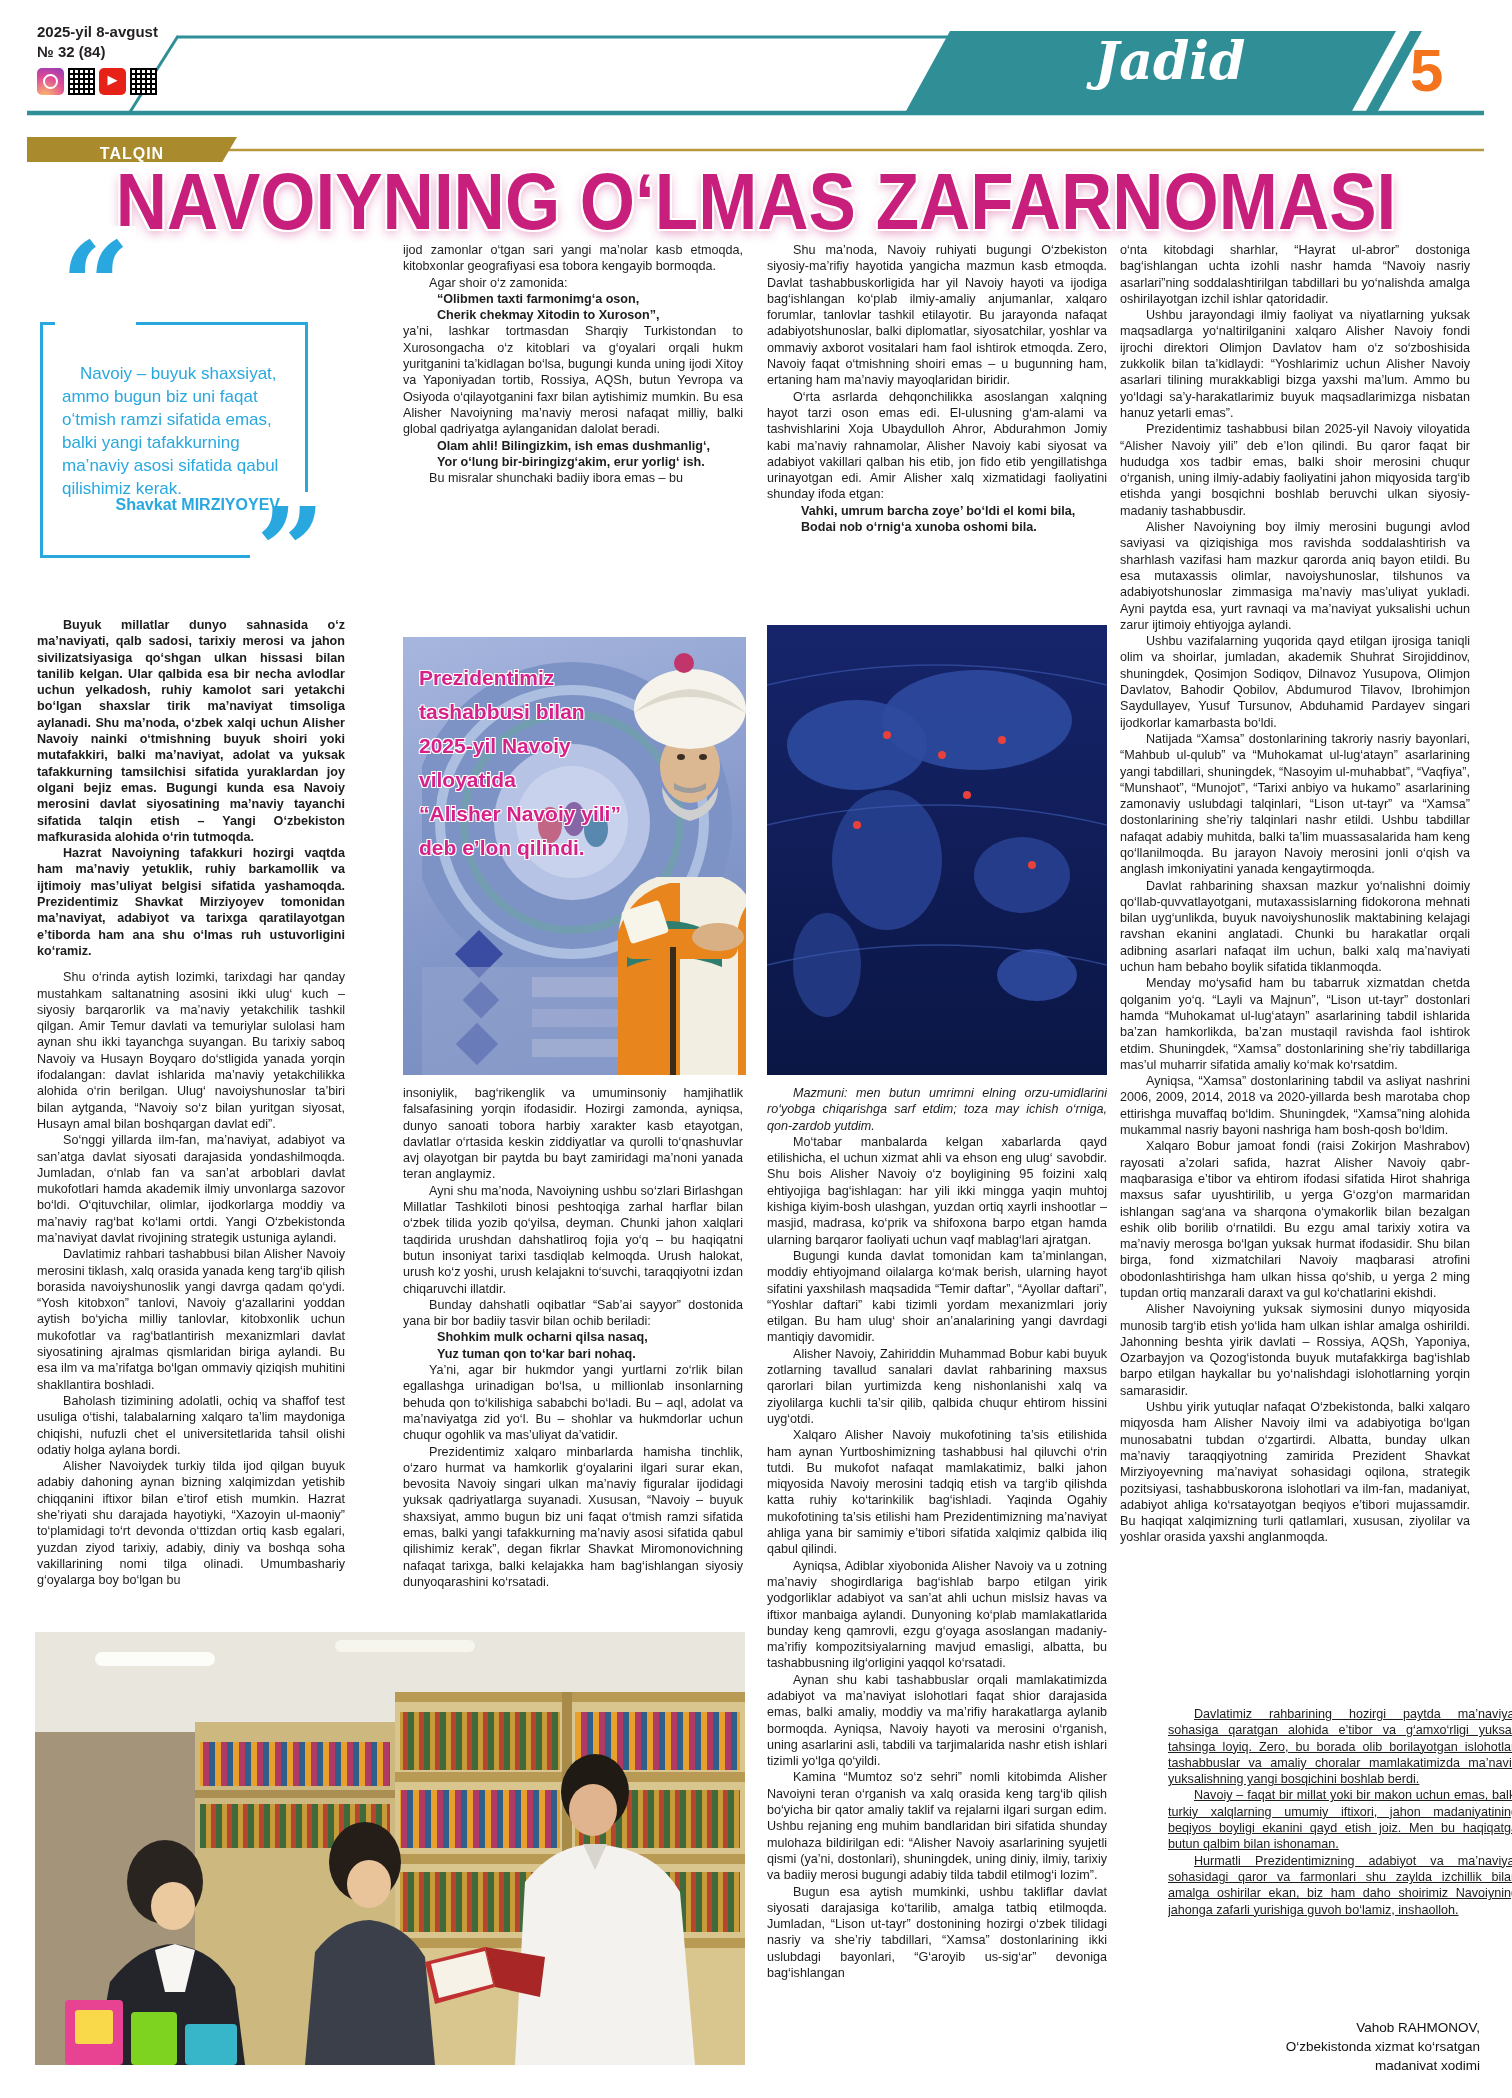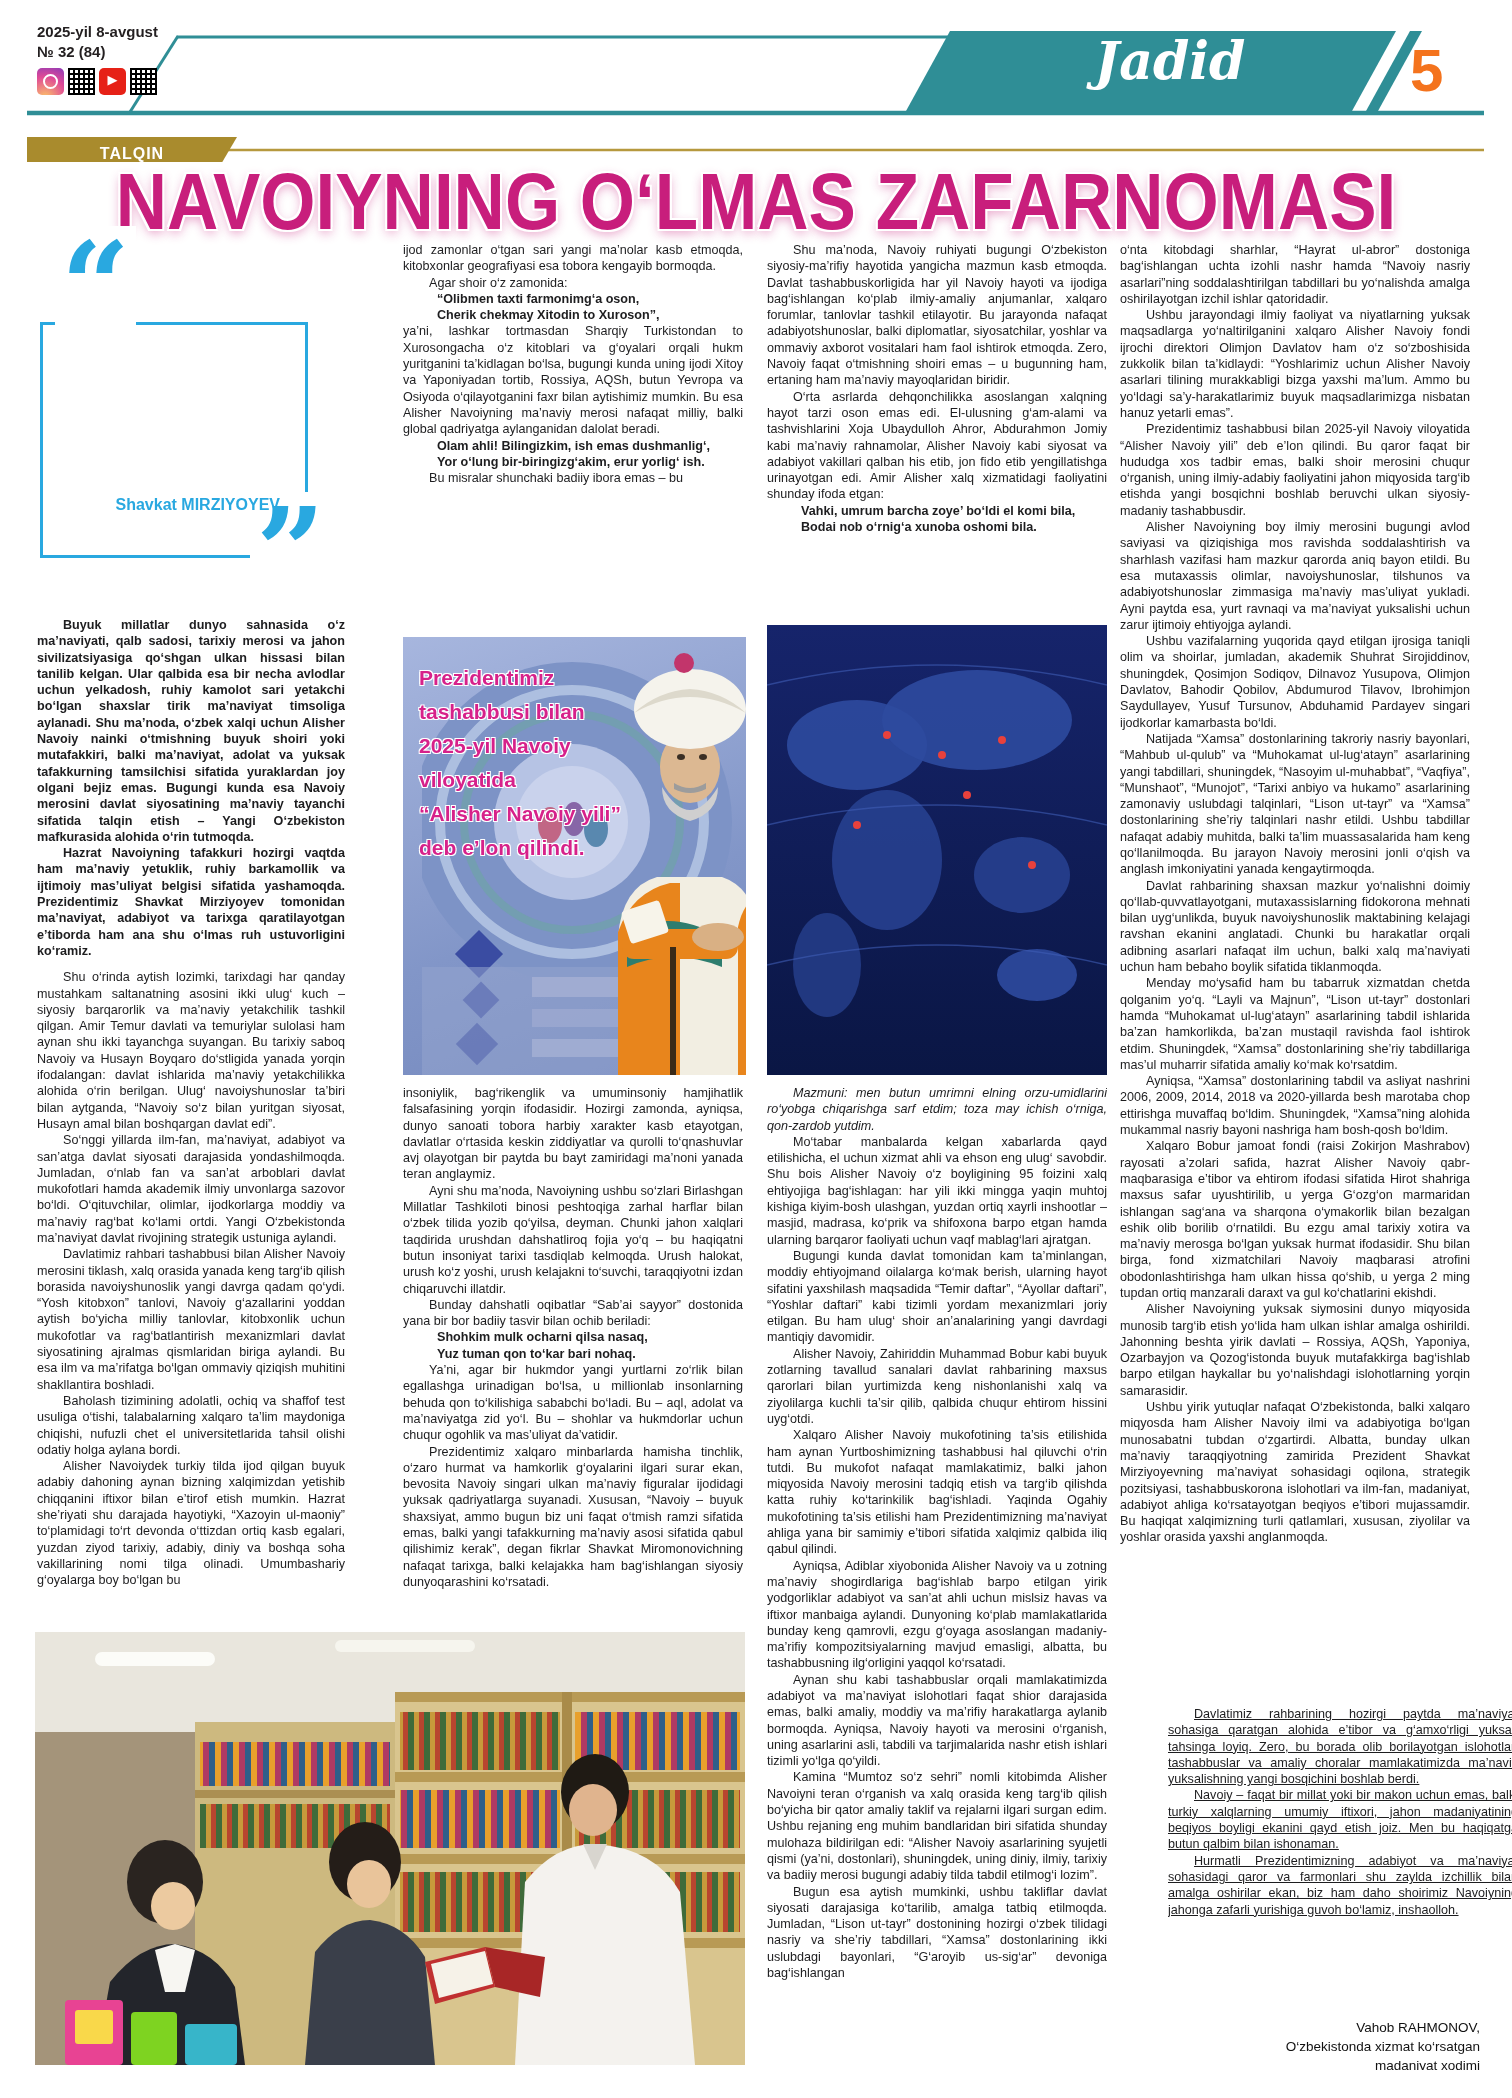--- a/index.html
+++ b/index.html
@@ -93,20 +93,21 @@
 
   <div id="jadid">Jadid</div>
   <div id="pagenum">5</div>
   <div id="talqin">TALQIN</div>
 
   <div id="headline">NAVOIYNING O‘LMAS ZAFARNOMASI</div>
 
   <div id="qbox"></div>
   <div id="qopen">“</div>
   <div id="qclose">”</div>
+  <div id="qtext">Navoiy – buyuk shaxsiyat, ammo bugun biz uni faqat o‘tmish ramzi sifatida emas, balki yangi tafakkurning ma’naviy asosi sifatida qabul qilishimiz kerak.</div>
   <div id="qsig">Shavkat MIRZIYOYEV</div>
 
   <div id="col1" class="col">
       <p class="para bold">Buyuk millatlar dunyo sahnasida o‘z ma’naviyati, qalb sadosi, tarixiy merosi va jahon sivilizatsiyasiga qo‘shgan ulkan hissasi bilan tanilib kelgan. Ular qalbida esa bir necha avlodlar uchun yelkadosh, ruhiy kamolot sari yetakchi bo‘lgan shaxslar tirik ma’naviyat timsoliga aylanadi. Shu ma’noda, o‘zbek xalqi uchun Alisher Navoiy nainki o‘tmishning buyuk shoiri yoki mutafakkiri, balki ma’naviyat, adolat va yuksak tafakkurning tamsilchisi sifatida yuraklardan joy olgani bejiz emas. Bugungi kunda esa Navoiy merosini davlat siyosatining ma’naviy tayanchi sifatida talqin etish – Yangi O‘zbekiston mafkurasida alohida o‘rin tutmoqda.</p>
       <p class="para bold gap">Hazrat Navoiyning tafakkuri hozirgi vaqtda ham ma’naviy yetuklik, ruhiy barkamollik va ijtimoiy mas’uliyat belgisi sifatida yashamoqda. Prezidentimiz Shavkat Mirziyoyev tomonidan ma’naviyat, adabiyot va tarixga qaratilayotgan e’tiborda ham ana shu o‘lmas ruh ustuvorligini ko‘ramiz.</p>
       <p class="para normal">Shu o‘rinda aytish lozimki, tarixdagi har qanday mustahkam saltanatning asosini ikki ulug‘ kuch – siyosiy barqarorlik va ma’naviy yetakchilik tashkil qilgan. Amir Temur davlati va temuriylar sulolasi ham aynan shu ikki tayanchga suyangan. Bu tarixiy saboq Navoiy va Husayn Boyqaro do‘stligida yanada yorqin ifodalangan: davlat ishlarida ma’naviy yetakchilikka alohida o‘rin berilgan. Ulug‘ navoiyshunoslar ta’biri bilan aytganda, “Navoiy so‘z bilan yuritgan siyosat, Husayn amal bilan boshqargan davlat edi”.</p>
       <p class="para normal">So‘nggi yillarda ilm-fan, ma’naviyat, adabiyot va san’atga davlat siyosati darajasida yondashilmoqda. Jumladan, o‘nlab fan va san’at arboblari davlat mukofotlari hamda akademik ilmiy unvonlarga sazovor bo‘ldi. O‘qituvchilar, olimlar, ijodkorlarga moddiy va ma’naviy rag‘bat ko‘lami ortdi. Yangi O‘zbekistonda ma’naviyat davlat rivojining strategik ustuniga aylandi.</p>
       <p class="para normal">Davlatimiz rahbari tashabbusi bilan Alisher Navoiy merosini tiklash, xalq orasida yanada keng targ‘ib qilish borasida navoiyshunoslik yangi davrga qadam qo‘ydi. “Yosh kitobxon” tanlovi, Navoiy g‘azallarini yoddan aytish bo‘yicha milliy tanlovlar, kitobxonlik uchun mukofotlar va rag‘batlantirish mexanizmlari davlat siyosatining ajralmas qismlaridan biriga aylandi. Bu esa ilm va ma’rifatga bo‘lgan ommaviy qiziqish muhitini shakllantira boshladi.</p>
       <p class="para normal">Baholash tizimining adolatli, ochiq va shaffof test usuliga o‘tishi, talabalarning xalqaro ta’lim maydoniga chiqishi, nufuzli chet el universitetlarida tahsil olishi odatiy holga aylana bordi.</p>
       <p class="para normal">Alisher Navoiydek turkiy tilda ijod qilgan buyuk adabiy dahoning aynan bizning xalqimizdan yetishib chiqqanini iftixor bilan e’tirof etish mumkin. Hazrat she’riyati shu darajada hayotiyki, “Xazoyin ul-maoniy” to‘plamidagi to‘rt devonda o‘ttizdan ortiq kasb egalari, yuzdan ziyod tarixiy, adabiy, diniy va boshqa soha vakillarining nomi tilga olinadi. Umumbashariy g‘oyalarga boy bo‘lgan bu</p>

